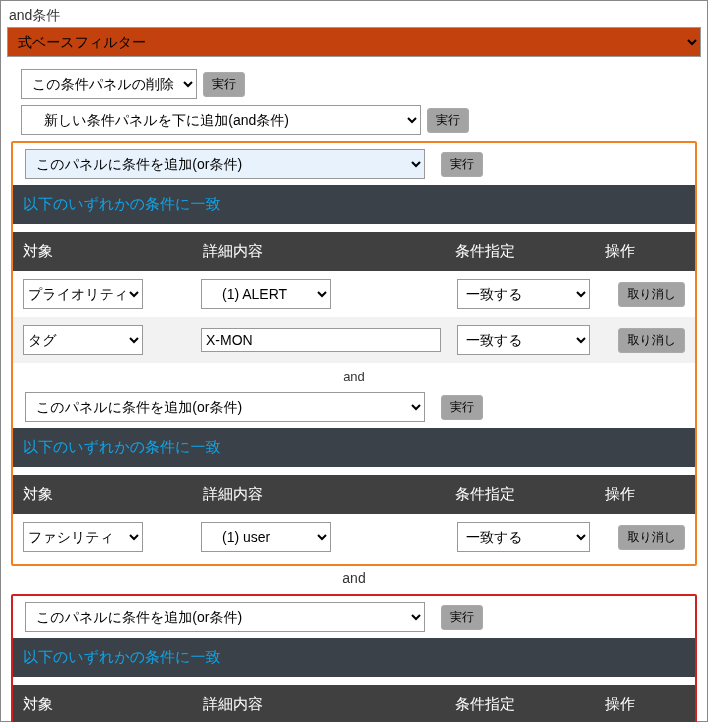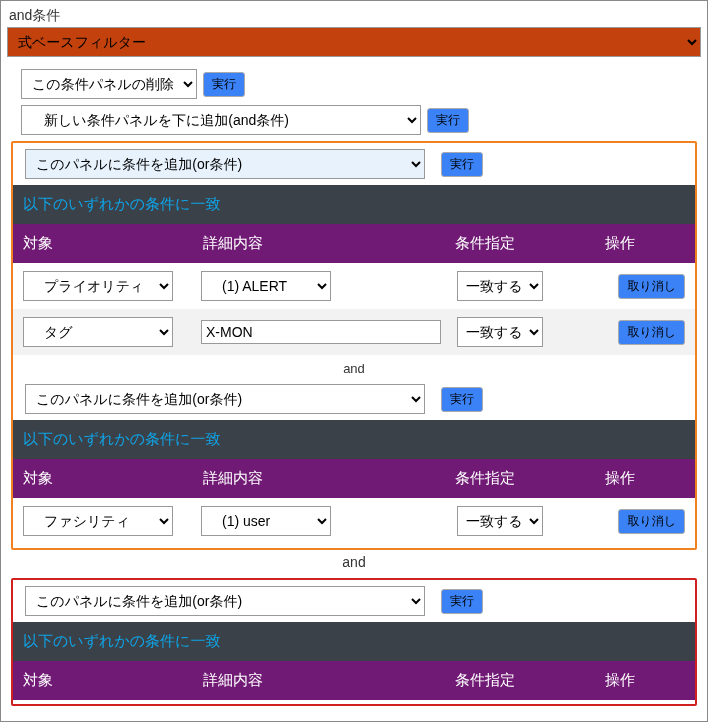--- a/index.html
+++ b/index.html
@@ -30,21 +30,21 @@
     background: #c2410c;
     margin-bottom: 6px;
   }
   .row { display: flex; align-items: center; gap: 6px; margin: 6px 0 6px 14px; }
   .btn {
     font-family: inherit;
     font-size: 12px;
     padding: 3px 8px;
     border: 1px solid #aaa;
     border-radius: 3px;
-    background: #3b82f6;
+    background: #a3a3a3;
     cursor: pointer;
   }
   .box-orange {
     border: 2px solid #f08020;
     border-radius: 2px;
     margin: 4px 4px 0 4px;
     padding-bottom: 4px;
   }
   .box-red {
     border: 2px solid #d02020;
@@ -67,45 +67,46 @@
     padding: 5px 6px;
   }
   .dark-bar {
     background: #3a4148;
     color: #0ea5e9;
     padding: 10px 10px;
     font-size: 15px;
     margin-top: 4px;
   }
   .hdr-row {
-    background: #701a75;
+    background: #404040;
     color: #fff;
     display: flex;
     padding: 10px 10px;
+    margin-top: 8px;
     font-size: 15px;
   }
   .hdr-row > div:nth-child(1){ flex: 0 0 180px; }
   .hdr-row > div:nth-child(2){ flex: 1; }
   .hdr-row > div:nth-child(3){ flex: 0 0 150px; }
   .hdr-row > div:nth-child(4){ flex: 0 0 80px; text-align: left;}
   .cond-row {
     display: flex;
     align-items: center;
     padding: 8px 10px;
     gap: 8px;
   }
   .cond-row > .c1 { flex: 0 0 170px; }
   .cond-row > .c2 { flex: 1; }
   .cond-row > .c3 { flex: 0 0 140px; }
   .cond-row > .c4 { flex: 0 0 80px; text-align: right; }
   .stripe { background: #f2f2f2; }
-  .sel-target { width: 150px; padding: 5px 16px; }
+  .sel-target { width: 120px; padding: 5px 0; }
   .sel-detail { width: 130px; padding: 5px 16px; }
   .txt-detail { width: 240px; padding: 5px 6px; }
-  .sel-match  { width: 86px; padding: 5px 4px; }
+  .sel-match  { width: 133px; padding: 5px 4px; }
   .and-sep {
     text-align: center;
     padding: 6px 0 2px 0;
     font-size: 13px;
     color: #333;
     background: #fff;
   }
   .and-out {
     text-align: center;
     padding: 4px 0;

